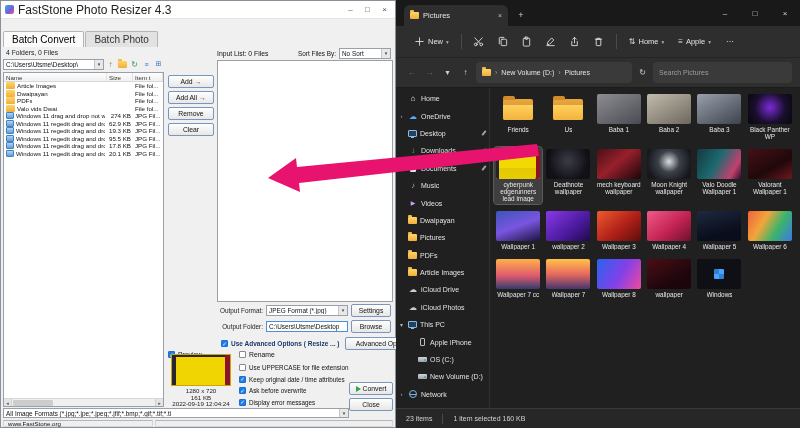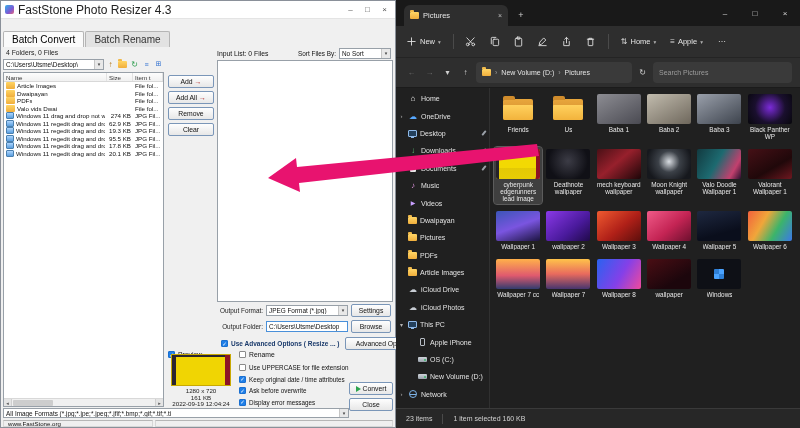--- a/index.html
+++ b/index.html
@@ -76,21 +76,21 @@
 .scell.grow{flex:1}
 
 
 #ex{position:absolute;left:396px;top:0;width:404px;height:428px;background:#202020;color:#e6e6e6;font-size:7.5px}
 #ex-tabs{position:absolute;left:0;top:0;right:0;height:26px;background:#191919;display:flex;align-items:flex-end}
 .ex-tab{margin-left:8px;width:104px;height:21px;background:#2e2e2e;border-radius:6px 6px 0 0;display:flex;align-items:center;gap:4px;padding:0 6px;font-size:7.5px}
 .ex-tab .tx{margin-left:auto;color:#bdbdbd;font-size:7px}
 .ex-newtab{width:18px;height:18px;margin:0 0 2px 4px;display:flex;align-items:center;justify-content:center;color:#cfcfcf;font-size:9px;border-radius:3px}
 #ex-winctl{position:absolute;right:0;top:0;height:26px;display:flex}
 #ex-winctl .wb{width:30px;height:26px;display:flex;align-items:center;justify-content:center;color:#d8d8d8;font-size:8px}
-#ex-cmd{position:absolute;left:0;top:26px;right:0;height:32px;background:#2e2e2e;display:flex;align-items:center;padding:0 4px;gap:2px;border-bottom:1px solid #242424}
+#ex-cmd{position:absolute;left:0;top:26px;right:0;height:32px;background:#2e2e2e;display:flex;align-items:center;padding:0 12px;gap:2px;border-bottom:1px solid #242424}
 .cbtn{display:flex;align-items:center;gap:3px;padding:3px 6px;border-radius:4px;color:#e4e4e4;font-size:7.5px;white-space:nowrap}
 .ibtn{width:22px;height:22px;display:flex;align-items:center;justify-content:center;border-radius:4px}
 .vdiv{width:1px;height:15px;background:#4a4a4a;margin:0 4px;flex:none}
 .chv{font-size:5.5px;color:#b0b0b0}
 .gly{font-size:8px;color:#dcdcdc;line-height:8px}
 svg.ci{width:11px;height:11px;stroke:#dcdcdc;fill:none;stroke-width:1;stroke-linecap:round;stroke-linejoin:round;flex:none}
 #ex-addr{position:absolute;left:0;top:58px;right:0;height:30px;background:#2e2e2e;display:flex;align-items:center;padding:0 8px;gap:3px;border-bottom:1px solid #1b1b1b}
 .nav{width:15px;text-align:center;color:#d0d0d0;font-size:8px;flex:none}
 .nav.dim{color:#6d6d6d}
 .pill{height:21px;background:#3a3a3a;border-radius:4px;display:flex;align-items:center;padding:0 6px;gap:4px;font-size:7px;color:#e4e4e4;overflow:hidden;white-space:nowrap}
@@ -143,21 +143,21 @@
     <span class="appico"></span>
     <span class="ttext">FastStone Photo Resizer 4.3</span>
     <span class="wctl">
       <span class="wbtn">–</span>
       <span class="wbtn">□</span>
       <span class="wbtn">×</span>
     </span>
   </div>
   <div class="tabs">
     <span class="tab on">Batch Convert</span>
-    <span class="tab">Batch Rename</span>
+    <span class="tab">Batch Photo</span>
   </div>
   <div id="fs-summary">4 Folders, 0 Files</div>
 
   <div id="fs-sortrow">
     <span style="font-size:6.8px">Input List: 0 Files</span>
     <span class="spacer"></span>
     <span style="font-size:6.4px">Sort Files By:</span>
     <span class="combo" style="width:52px">
       <span class="val">No Sort</span>
       <span class="dbtn">▾</span>

